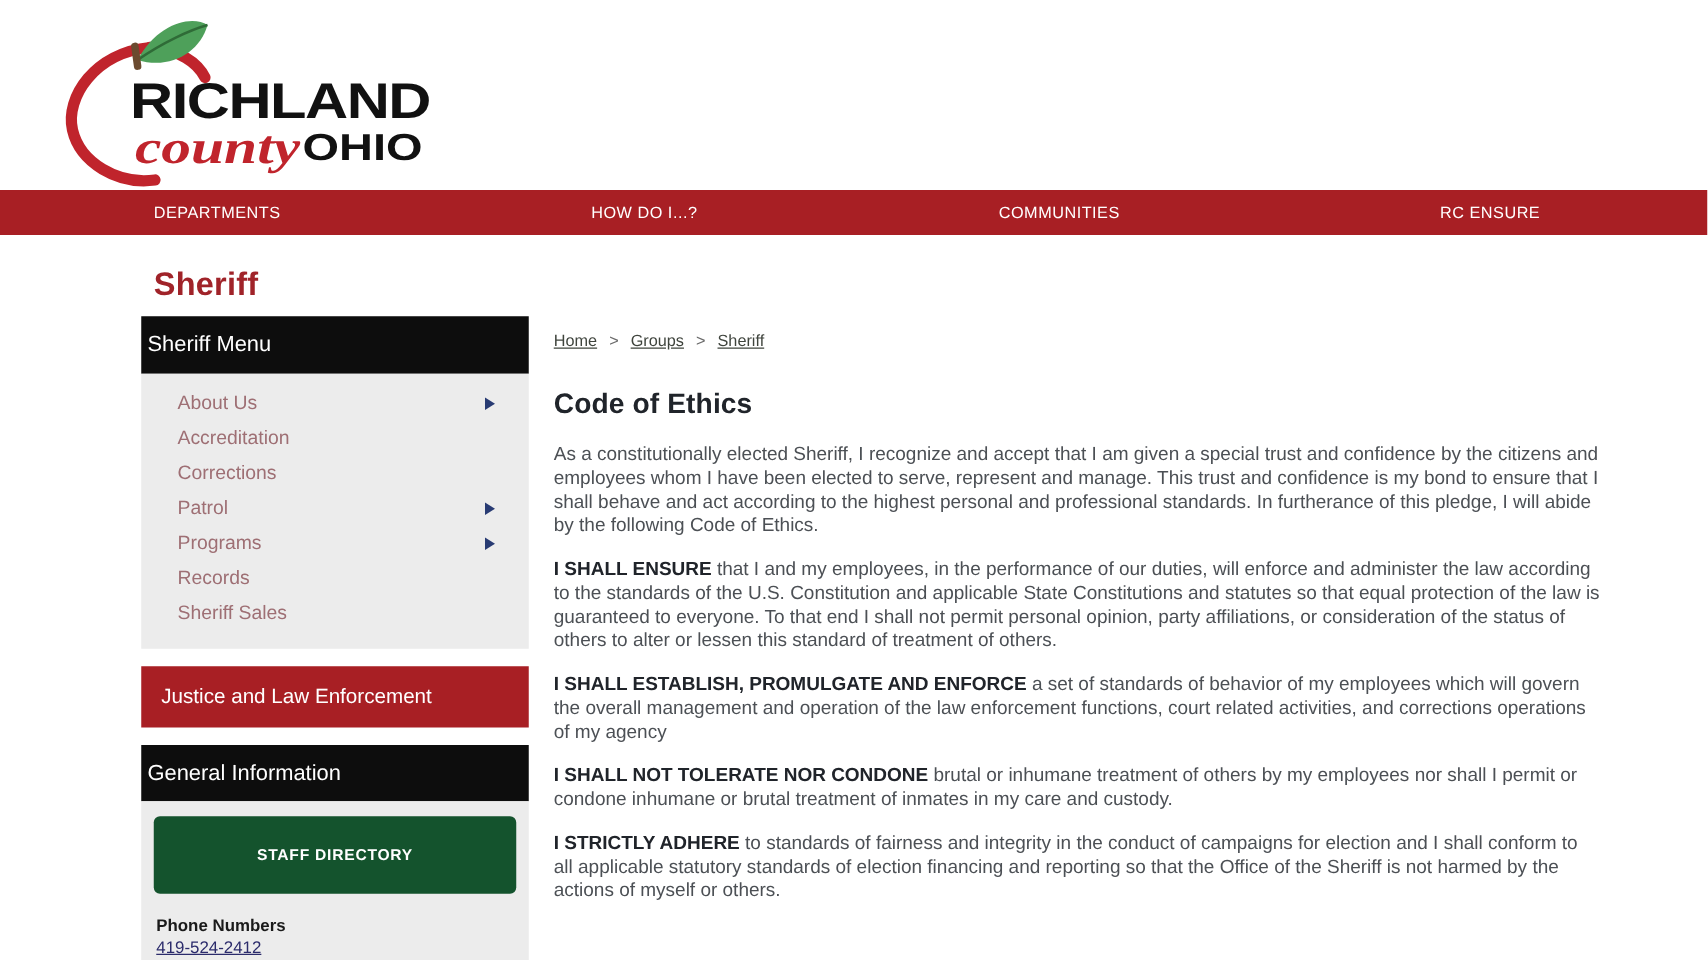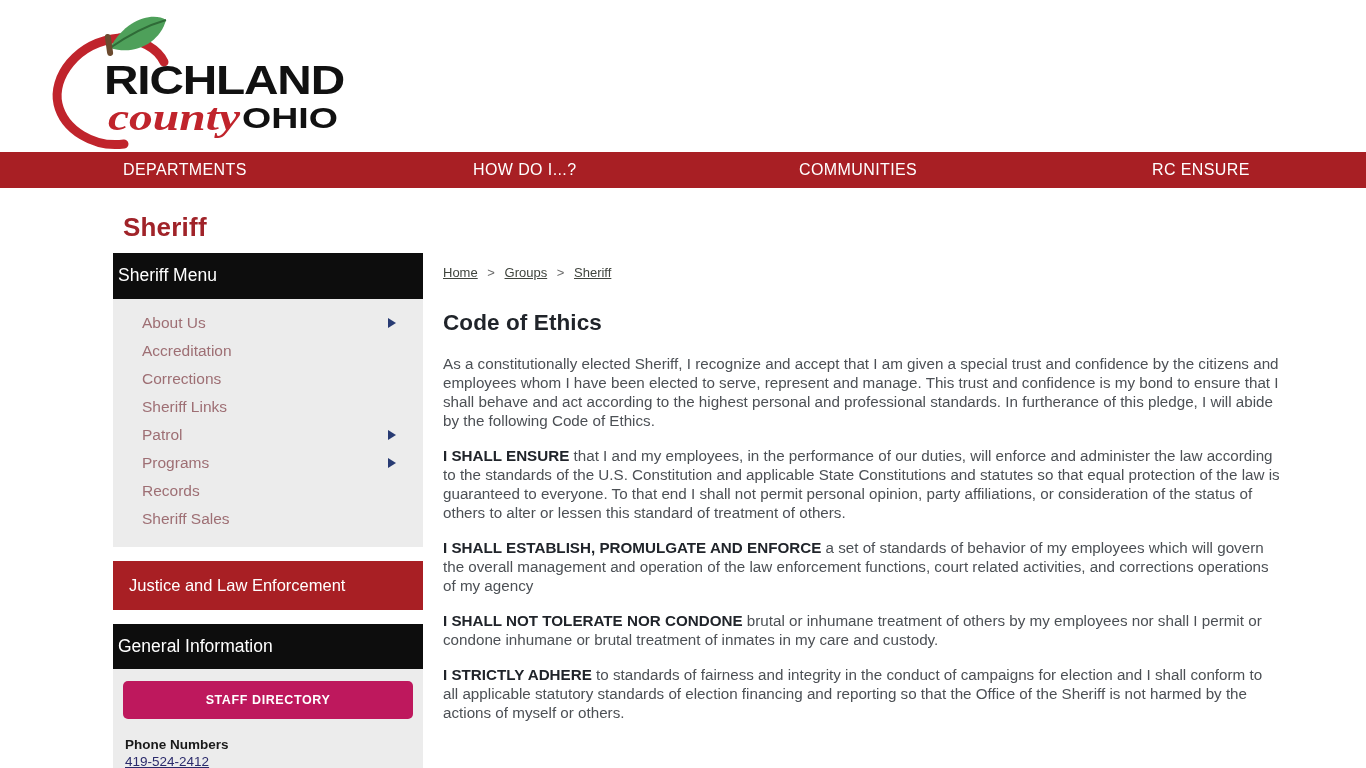--- a/index.html
+++ b/index.html
@@ -35,21 +35,21 @@
     display: flex;
     align-items: center;
     position: relative;
   }
   .nav-item {
     position: absolute;
     top: 0;
     height: 36px;
     line-height: 36px;
     color: #ffffff;
-    font-size: 16px;
+    font-size: 13px;
     letter-spacing: 0.4px;
     font-weight: 400;
     cursor: pointer;
     white-space: nowrap;
   }
   .nav-departments { left: 123px; }
   .nav-howdoi { left: 473px; }
   .nav-communities { left: 799px; }
   .nav-alerts { left: 1152px; }
 
@@ -124,28 +124,28 @@
   }
 
   .info-body {
     background: #ECECEC;
     padding: 12px 10px 16px 10px;
   }
   .staff-btn {
     display: block;
     width: 290px;
     margin: 0 auto 18px auto;
-    background: #be185d;
+    background: #14532d;
     color: #ffffff;
     border: none;
     border-radius: 5px;
     font-size: 12.5px;
     font-weight: bold;
     letter-spacing: 0.6px;
-    padding: 12px 0;
+    padding: 24px 0;
     text-align: center;
     cursor: pointer;
     font-family: "Liberation Sans", sans-serif;
   }
   .phone-block {
     padding-left: 2px;
     color: #1a1a1a;
     font-size: 13.5px;
     line-height: 16px;
   }
@@ -240,23 +240,20 @@
         <ul class="menu-list">
           <li>
             <a class="menu-link">About Us</a>
             <span class="submenu-arrow"></span>
           </li>
           <li>
             <a class="menu-link">Accreditation</a>
           </li>
           <li>
             <a class="menu-link">Corrections</a>
-          </li>
-          <li>
-            <a class="menu-link">Sheriff Links</a>
           </li>
           <li>
             <a class="menu-link">Patrol</a>
             <span class="submenu-arrow"></span>
           </li>
           <li>
             <a class="menu-link">Programs</a>
             <span class="submenu-arrow"></span>
           </li>
           <li>

